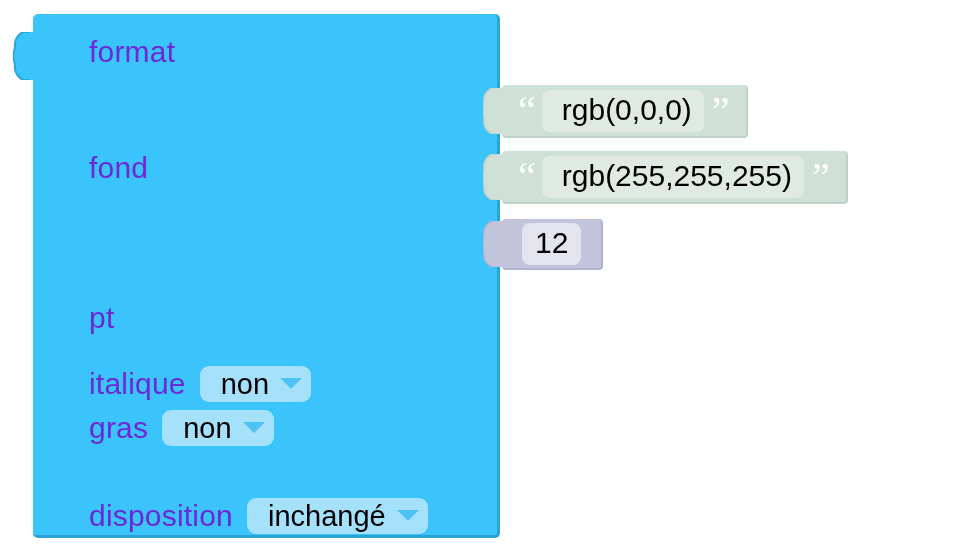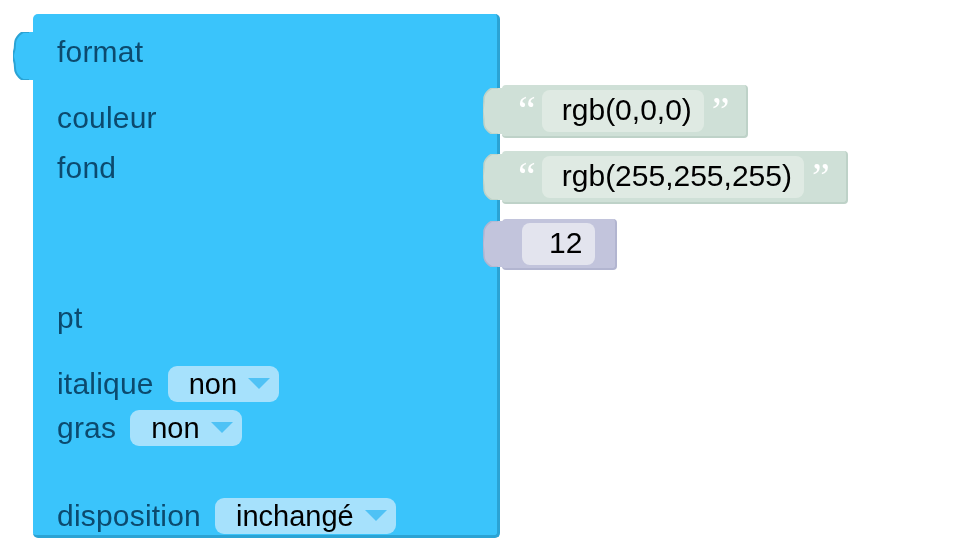--- a/index.html
+++ b/index.html
@@ -47,24 +47,25 @@
 
   .row {
     position: absolute;
     left: 24px;
     display: flex;
     align-items: center;
     height: 44px;
     white-space: nowrap;
   }
   .row-label {
-    color: #0c4a6e;
+    color: #6d28d9;
     font-size: 30px;
     line-height: 34px;
     letter-spacing: 0.2px;
+    margin-left: 32px;
   }
 
   
   .dropdown {
     display: inline-flex;
     align-items: center;
     background: #a6e1fc;
     border-radius: 9px;
     padding: 3px 9px 4px 21px;
     margin-left: 14px;
@@ -129,21 +130,21 @@
     border-radius: 8px;
     padding: 2px 12px 4px 20px;
     color: #000000;
     font-size: 30px;
     line-height: 36px;
     white-space: nowrap;
   }
   .field-number {
     background: #e3e4ee;
     border-radius: 8px;
-    padding: 2px 13px 4px 27px;
+    padding: 2px 13px 4px 13px;
     margin-left: 20px;
     margin-right: 20px;
     color: #000000;
     font-size: 30px;
     line-height: 36px;
     white-space: nowrap;
   }
 </style>
 </head>
 <body>
@@ -154,23 +155,20 @@
 
     <svg class="tab-main-left" viewBox="0 0 22 48">
       <path d="M22,0 L10,0 C10,0 2,4 2,12 C2,20 0,20 0,24 C0,28 2,28 2,36 C2,44 10,48 10,48 L22,48 Z" fill="#3ac4fb" stroke="#2ba3d4" stroke-width="2"></path>
       <rect x="16" y="0" width="6" height="48" fill="#3ac4fb"></rect>
     </svg>
 
     <div class="row" style="top:16px;">
       <span class="row-label">format</span>
     </div>
 
-    <div class="row" style="top:82px;">
-      <span class="row-label">couleur</span>
-    </div>
 
     <div class="row" style="top:132px;">
       <span class="row-label">fond</span>
     </div>
 
 
     <div class="row" style="top:282px;">
       <span class="row-label">pt</span>
     </div>
 

